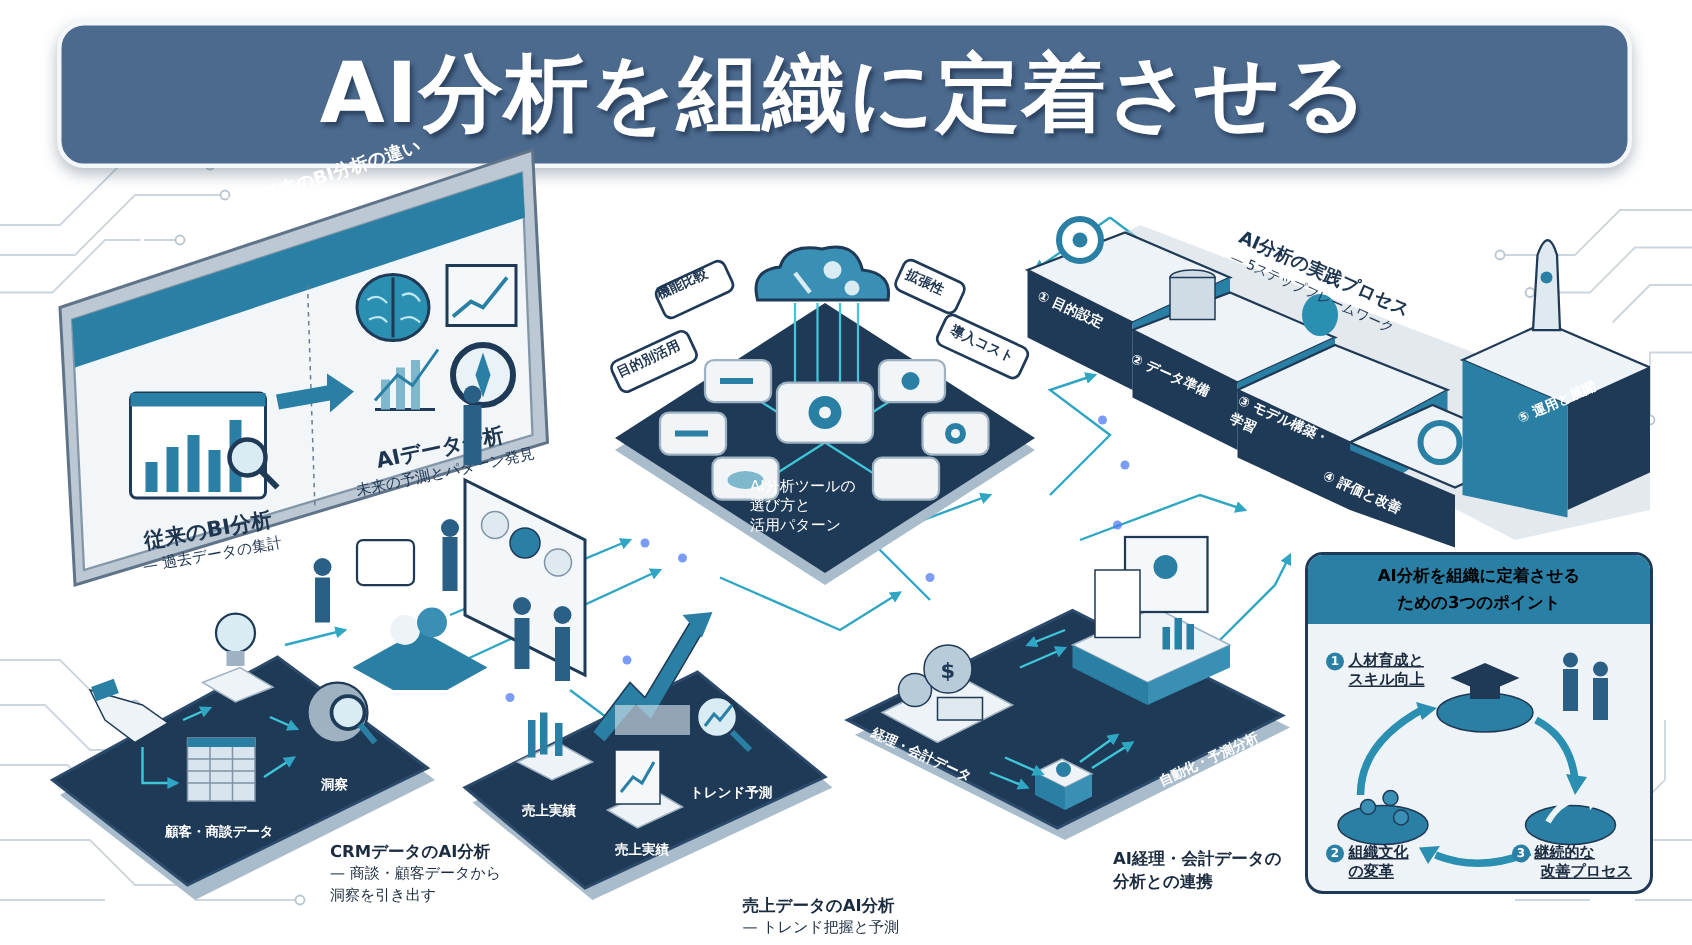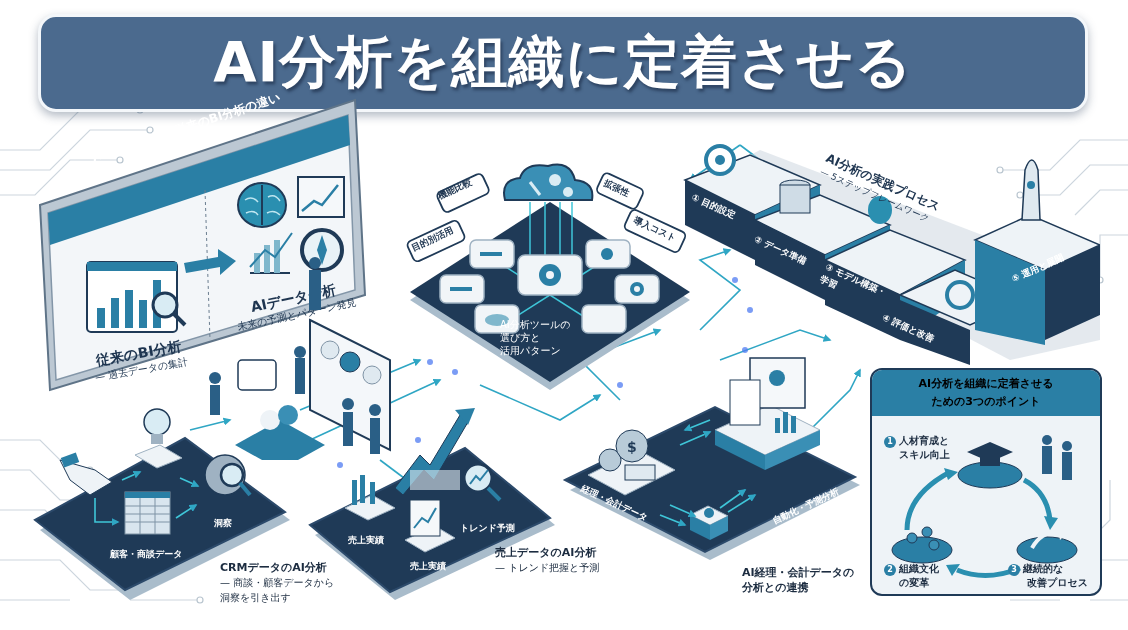--- a/index.html
+++ b/index.html
@@ -37,21 +37,21 @@
   
   #points-panel {
     left: 870px; top: 368px; width: 232px; height: 228px;
     background: #eef3f7; border: 2px solid #1f3a57; border-radius: 12px; overflow: hidden;
   }
   #points-header {
     background: #2a7fa5; color: #000000; text-align: center;
     font-size: 11px; font-weight: bold; line-height: 18px; padding: 5px 4px;
     font-family: "DejaVu Sans", sans-serif;
   }
-  .point-label { position: absolute; font-size: 10px; font-weight: bold; color: #1c2c40; line-height: 13px; font-family: "DejaVu Sans", sans-serif; }
+  .point-label { position: absolute; font-size: 10px; font-weight: bold; color: #1c2c40; line-height: 13px; font-family: "DejaVu Sans", sans-serif; text-decoration: underline; }
   .point-num {
     display: inline-block; width: 12px; height: 12px; border-radius: 50%;
     background: #2a7fa5; color: #fff; font-size: 8px; text-align: center; line-height: 12px; margin-right: 3px;
   }
 </style>
 </head>
 <body>
 
 <svg class="abs" style="left:0;top:0" width="1128" height="630">
   <g stroke="#cdd6de" stroke-width="1.2" fill="none">
@@ -369,21 +369,21 @@
   </g>
   <g>
     <circle cx="178" cy="78" r="14" fill="#d9ecf4" stroke="#1f3a57" stroke-width="3"></circle>
     <polyline points="170,84 176,76 180,80 188,70" fill="none" stroke="#2a7fa5" stroke-width="2"></polyline>
     <line x1="188" y1="88" x2="200" y2="100" stroke="#2a7fa5" stroke-width="4"></line>
   </g>
 </svg>
 <div class="plat-label" style="left:348px;top:534px;">売上実績</div>
 <div class="plat-label" style="left:410px;top:560px;">売上実績</div>
 <div class="plat-label" style="left:460px;top:522px;">トレンド予測</div>
-<div class="caption" style="left:495px;top:545px;width:120px;">
+<div class="caption" style="left:495px;top:596px;width:120px;">
   <div>売上データのAI分析</div>
   <div class="sub">— トレンド把握と予測</div>
 </div>
 
 <svg class="abs" style="left:560px;top:350px" width="320" height="240">
   <path d="M10 140 L160 65 L300 135 L150 210 Z" fill="#a9bccb"></path>
   <path d="M5 130 L155 57 L295 127 L145 202 Z" fill="#1f3a57" stroke="#2c4a6b" stroke-width="2"></path>
   <g>
     <path d="M28 125 L78 100 L115 120 L65 145 Z" fill="#eef3f7" stroke="#9fb2c2"></path>
     <circle cx="50" cy="110" r="11" fill="#b8cbd8" stroke="#1f3a57"></circle>

